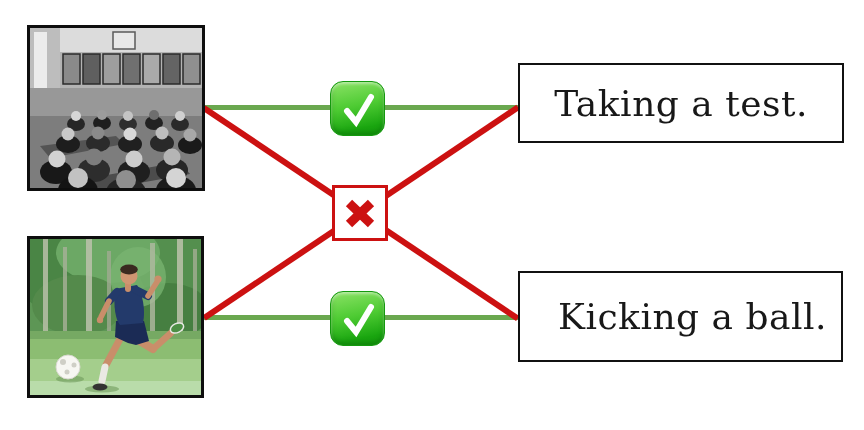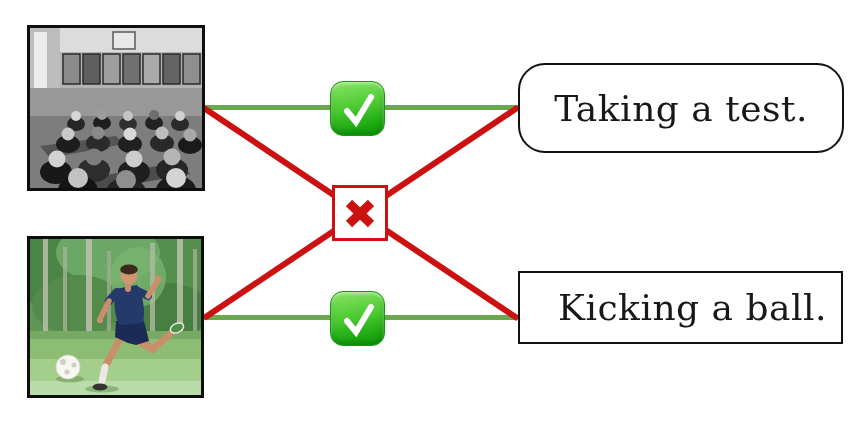--- a/index.html
+++ b/index.html
@@ -32,22 +32,22 @@
     border: 2.5px solid #111111;
     background: #ffffff;
     display: flex;
     align-items: center;
     justify-content: center;
     z-index: 6;
     font-size: 36px;
     color: #181818;
     letter-spacing: 0.5px;
   }
-  .answer-box-1 { left: 518px; top: 63px;  width: 326px; height: 90px; border-radius: 27px; }
-  .answer-box-2 { left: 518px; top: 271px; width: 325px; height: 73px; padding-left: 24px; }
+  .answer-box-1 { left: 518px; top: 63px;  width: 326px; height: 80px; }
+  .answer-box-2 { left: 518px; top: 271px; width: 325px; height: 91px; padding-left: 24px; }
 
   
   .line { position: absolute; transform-origin: 0 50%; }
   .line-green { height: 5px; background: #6aa84f; z-index: 1; }
   .line-red   { height: 5.5px; background: #cc1111; z-index: 2; }
   .line-green-top    { left: 204px; top: 104.5px; width: 314px; }
   .line-green-bottom { left: 204px; top: 314.5px; width: 314px; }
   .line-red-down { left: 204px; top: 104.5px; width: 378px; transform: rotate(33.86deg); }
   .line-red-up   { left: 204px; top: 314.5px; width: 378px; transform: rotate(-33.86deg); }
 

